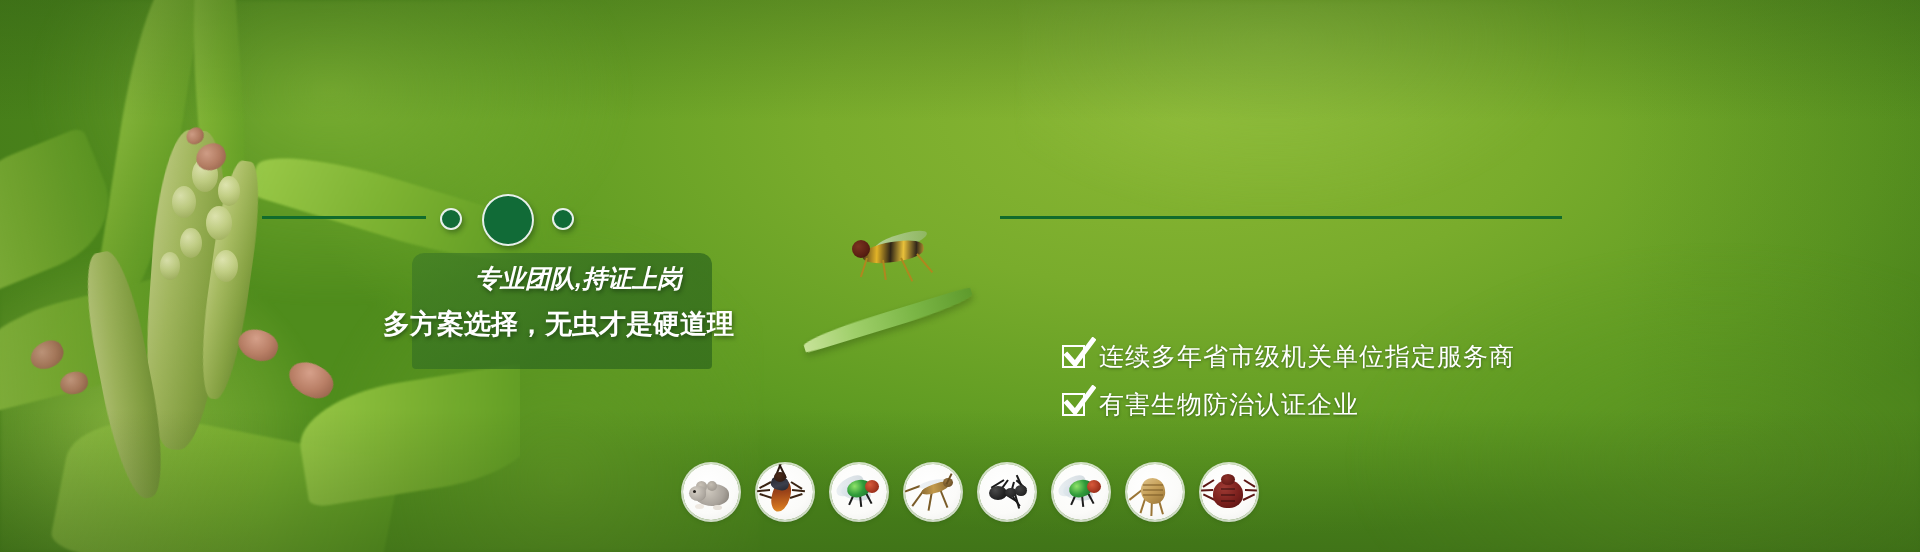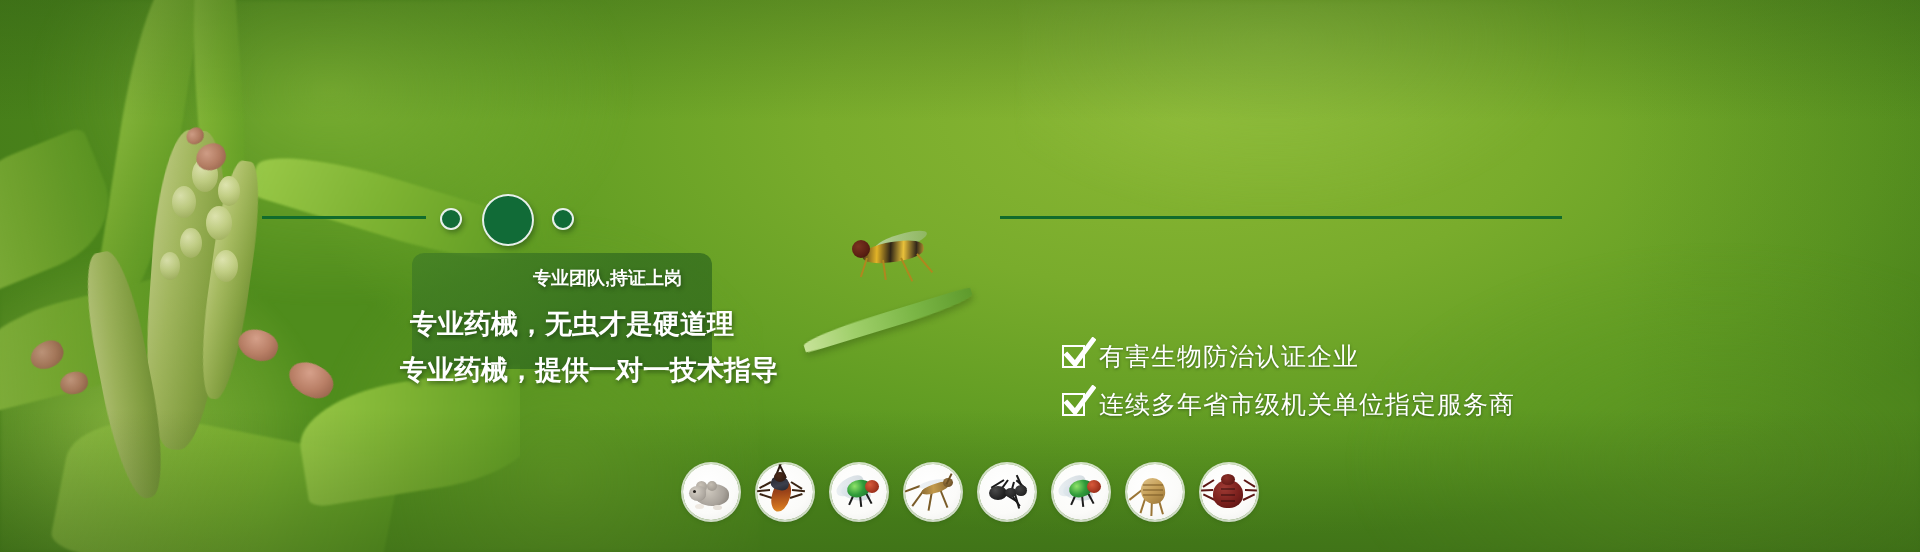--- a/index.html
+++ b/index.html
@@ -188,21 +188,21 @@
     color:#ffffff;
     font-weight:bold;
     text-shadow:1px 2px 4px rgba(20,50,14,.65);
     white-space:nowrap;
   }
   .panel-lines .pl {
     display:block;
     text-align:right;
     padding-right:0;
   }
-  .panel-lines .pl1 { font-size:18px; line-height:46px; letter-spacing:0px; padding-right:98px; }
+  .panel-lines .pl1 { font-size:25px; line-height:46px; letter-spacing:0px; padding-right:98px;font-style:italic; }
   .panel-lines .pl2 { font-size:27px; line-height:46px; letter-spacing:0px; padding-right:46px; }
   .panel-lines .pl3 { font-size:27px; line-height:46px; letter-spacing:0px; padding-right:2px; }
 
   
   .checklist { position:absolute; left:1062px; top:332px; }
   .check-row {
     display:flex; align-items:center;
     height:48px;
     white-space:nowrap;
   }
@@ -397,42 +397,41 @@
     <div class="rule left"></div>
     <div class="dot d1"></div>
     <div class="dot d2"></div>
     <div class="dot d3"></div>
     <div class="rule right"></div>
   </div>
 
   <div class="panel"></div>
   <div class="panel-lines">
     <span class="pl pl1">专业团队,持证上岗</span>
-    <span class="pl pl2">专业药械，无虫才是硬道理</span>
-    <span class="pl pl3">专业药械，提供一对一技术指导</span>
+    <span class="pl pl2">多方案选择，无虫才是硬道理</span>
   </div>
 
   <div class="checklist">
+
+    <div class="check-row">
+      <span class="check-box">
+        <svg width="34" height="34" viewBox="0 0 34 34" aria-hidden="true">
+          <path d="M5 18 L13 27 L31 3" fill="none" stroke="#ffffff" stroke-width="5" stroke-linecap="square" stroke-linejoin="miter"></path>
+        </svg>
+      </span>
+      <span class="check-label">连续多年省市级机关单位指定服务商</span>
+    </div>
 
     <div class="check-row">
       <span class="check-box">
         <svg width="34" height="34" viewBox="0 0 34 34" aria-hidden="true">
           <path d="M5 18 L13 27 L31 3" fill="none" stroke="#ffffff" stroke-width="5" stroke-linecap="square" stroke-linejoin="miter"></path>
         </svg>
       </span>
       <span class="check-label">有害生物防治认证企业</span>
-    </div>
-
-    <div class="check-row">
-      <span class="check-box">
-        <svg width="34" height="34" viewBox="0 0 34 34" aria-hidden="true">
-          <path d="M5 18 L13 27 L31 3" fill="none" stroke="#ffffff" stroke-width="5" stroke-linecap="square" stroke-linejoin="miter"></path>
-        </svg>
-      </span>
-      <span class="check-label">连续多年省市级机关单位指定服务商</span>
     </div>
 
   </div>
 
   <div class="pests">
 
     <div class="pest">
       <div class="art">
         <div class="pp mouse-body"></div>
         <div class="pp mouse-ear"></div>

